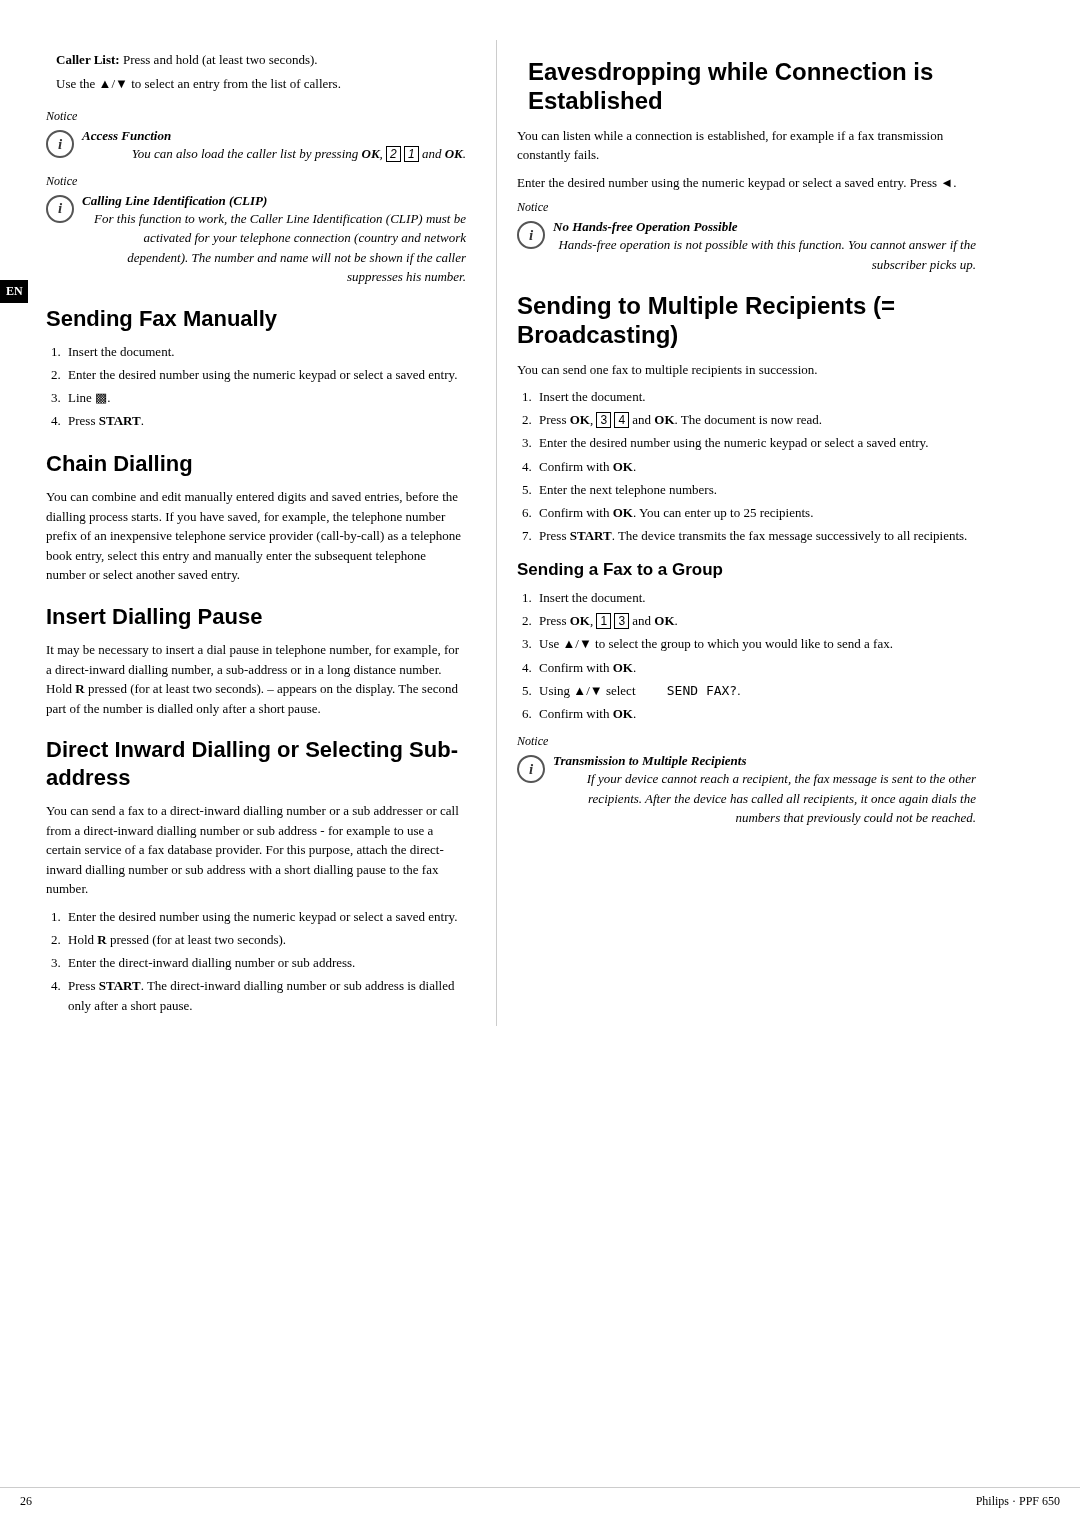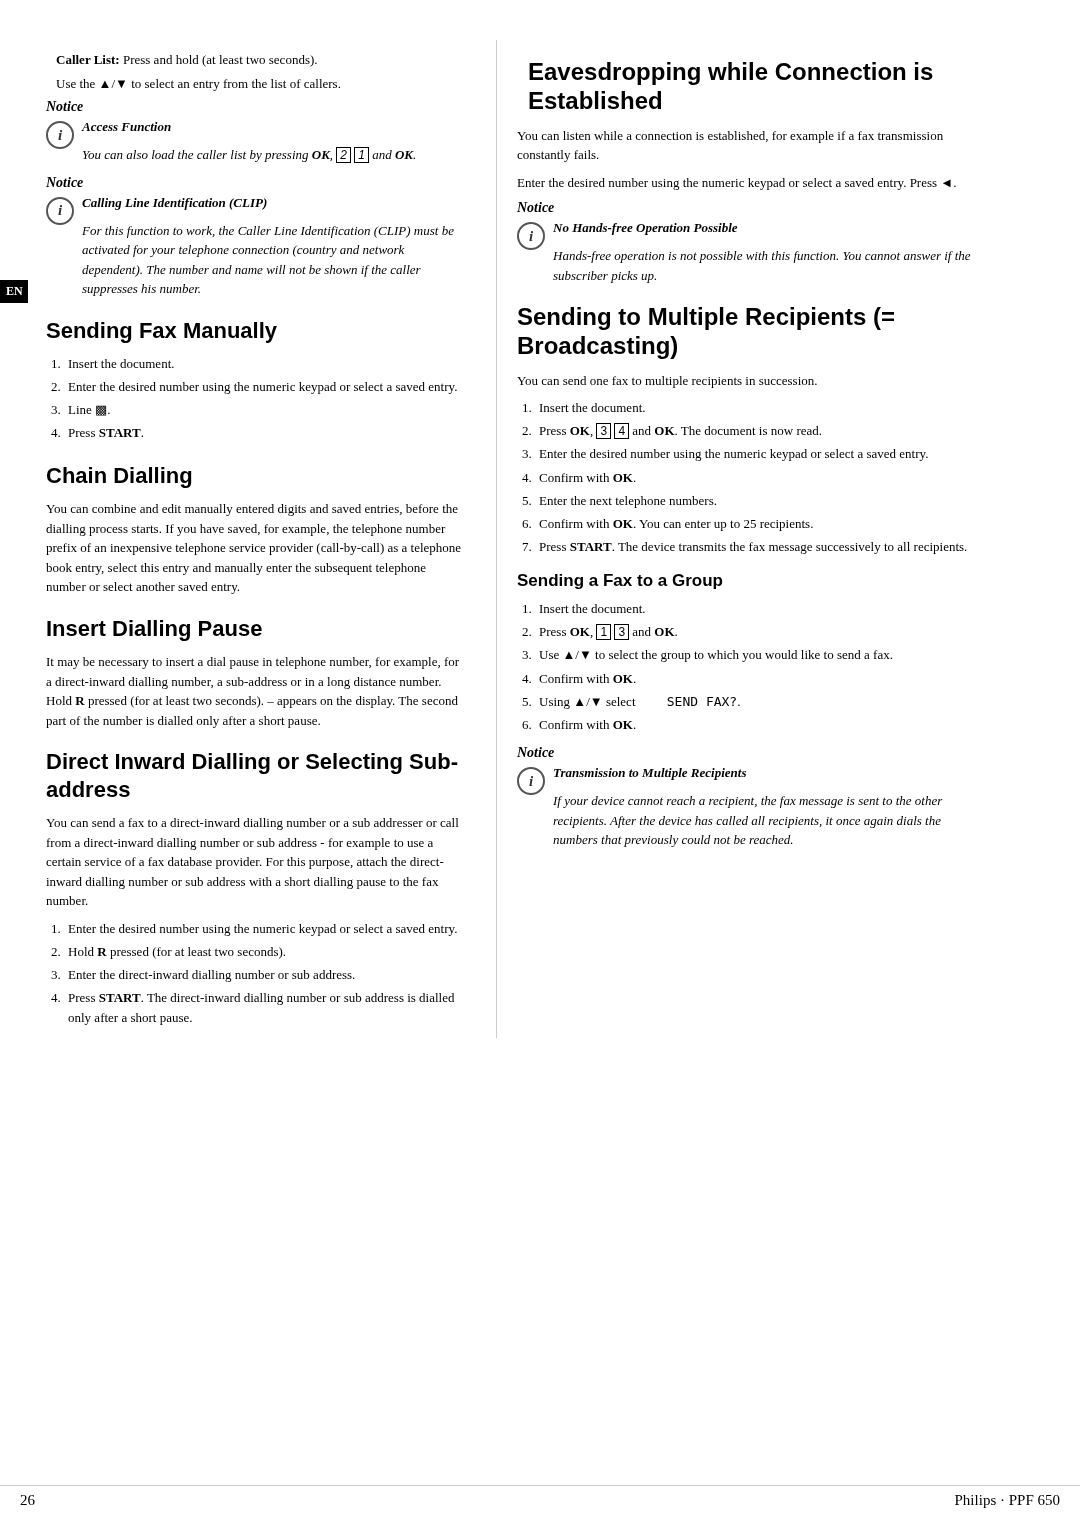--- a/index.html
+++ b/index.html
@@ -61,22 +61,22 @@
       margin-bottom: 8px;
       margin-top: 14px;
     }
     p {
       font-size: 13px;
       line-height: 1.5;
       margin-bottom: 8px;
     }
     .notice-label {
       font-style: italic;
-      font-weight: bold;
-      font-size: 14px;
+      font-weight: normal;
+      font-size: 12px;
       margin-bottom: 4px;
       display: block;
     }
     .notice-box {
       display: flex;
       align-items: flex-start;
       margin-bottom: 10px;
       gap: 8px;
     }
     .info-icon {
@@ -97,55 +97,56 @@
     }
     .notice-content {
       flex: 1;
       font-style: italic;
     }
     .notice-content strong {
       font-size: 13px;
       font-weight: bold;
     }
     .notice-content p {
-      margin: 10px 0 0 0;
+      margin: 0 0 0 0;
+      text-align: right;
     }
     ol {
       margin-left: 18px;
       margin-bottom: 10px;
     }
     ol li {
       font-size: 13px;
       line-height: 1.55;
       margin-bottom: 3px;
       padding-left: 4px;
     }
     .caller-list-intro {
       padding: 10px 10px 0 10px;
-      margin-bottom: 6px;
+      margin-bottom: 16px;
     }
     .caller-list-intro p {
       margin-bottom: 4px;
     }
     kbd {
       border: 1px solid #000;
       padding: 0 3px;
       font-size: 12px;
       font-family: Arial, sans-serif;
       background: #fff;
     }
     .footer {
       position: absolute;
       bottom: 20px;
       left: 0;
       right: 0;
       display: flex;
       justify-content: space-between;
       padding: 0 20px;
-      font-size: 15px;
+      font-size: 12px;
       border-top: 1px solid #ccc;
       padding-top: 6px;
     }
     code.mono {
       font-family: monospace;
       font-size: 13px;
       margin-left: 28px;
     }
   </style>
 </head>

